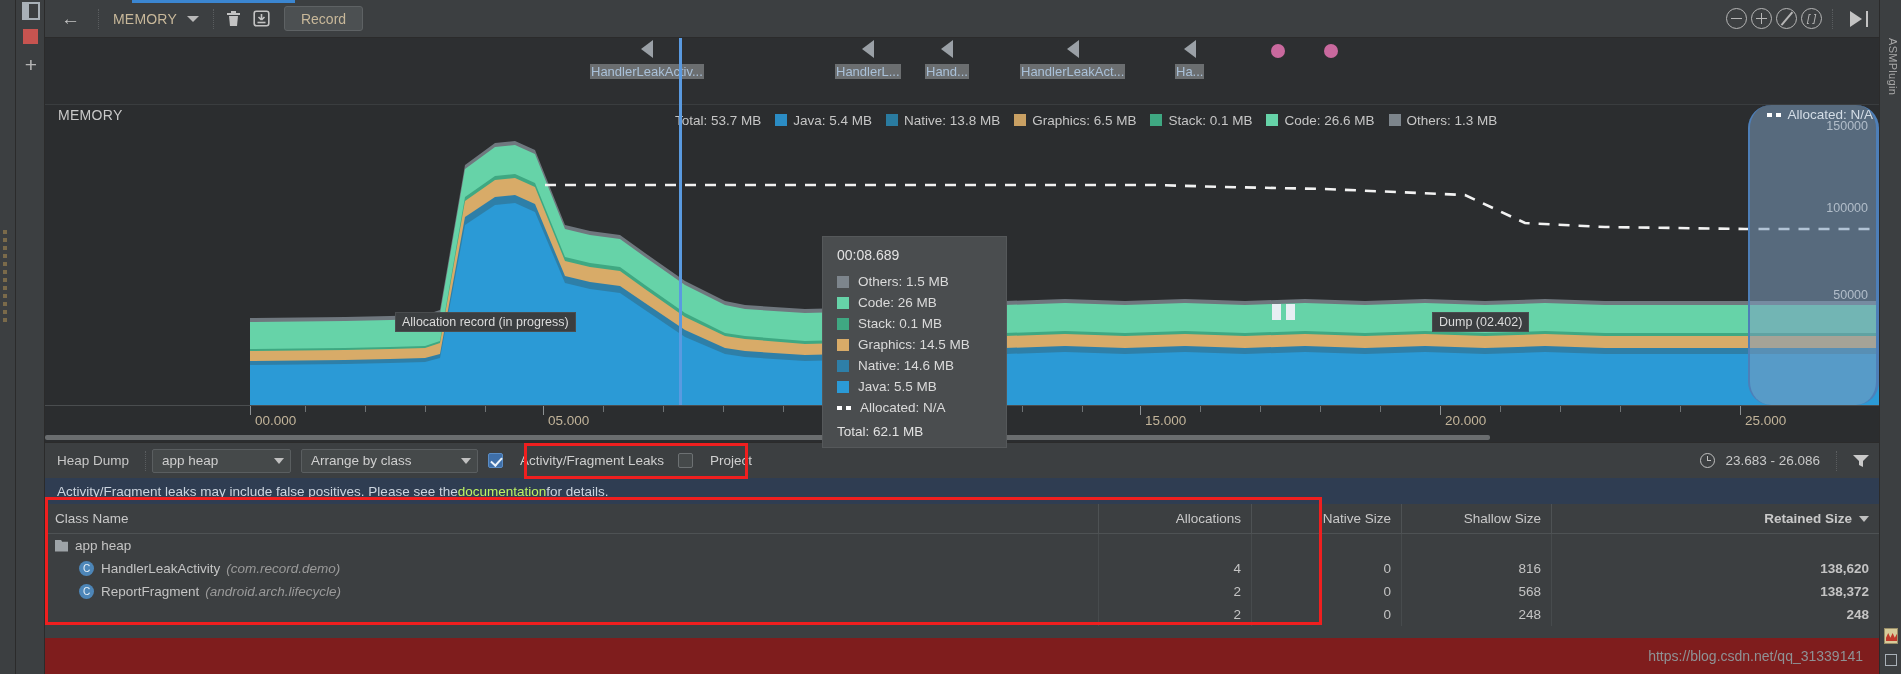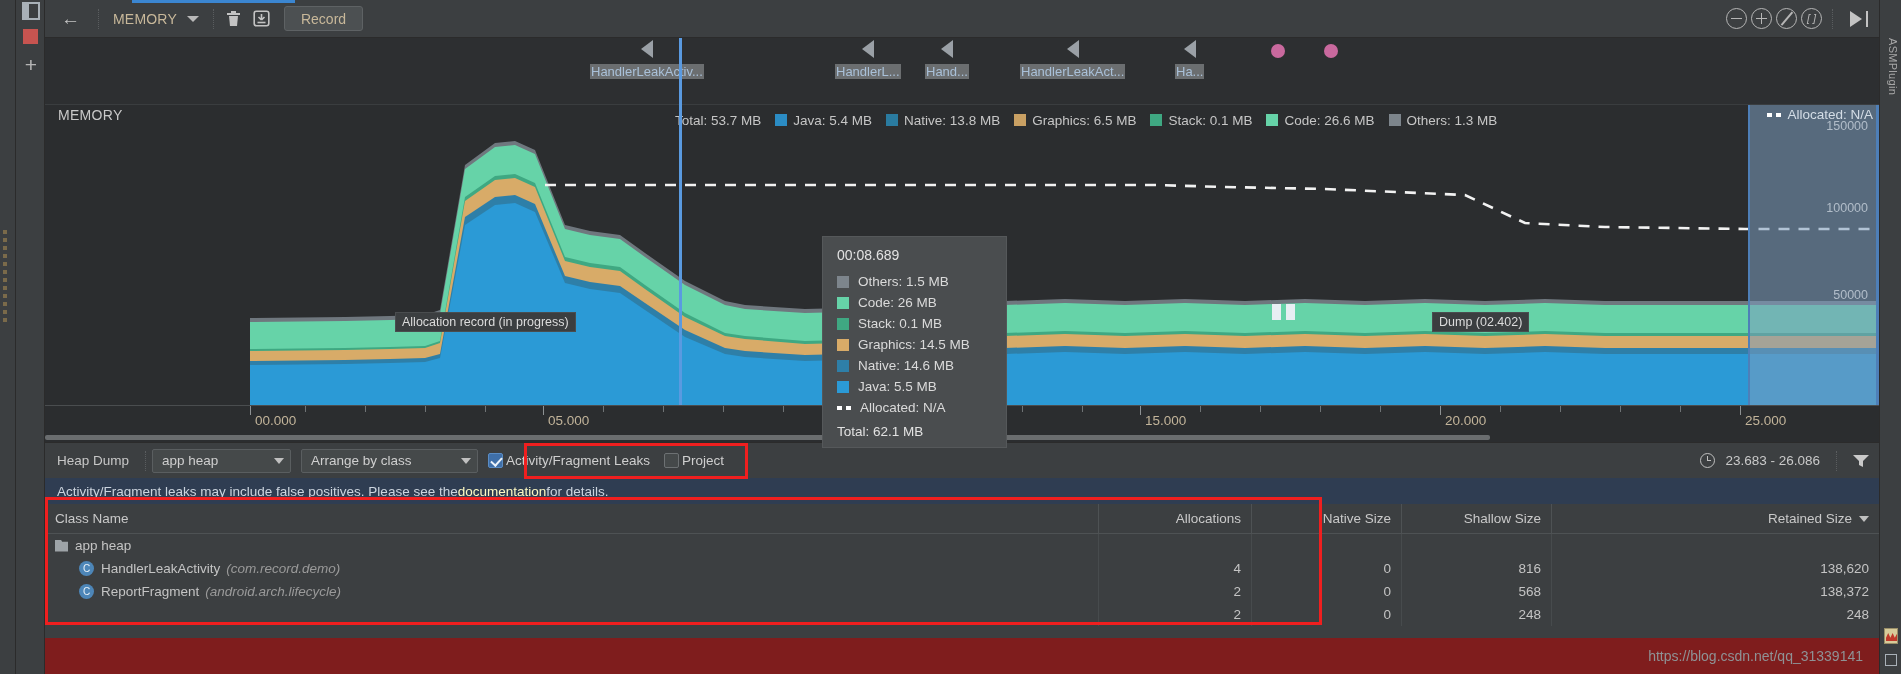--- a/index.html
+++ b/index.html
@@ -166,21 +166,21 @@
   .combo {
     height: 24px; background: #45494a; border: 1px solid #5a5e60; border-radius: 2px;
     display: flex; align-items: center; padding: 0 6px 0 9px; color: #cfcfcf; font-size: 13.5px;
     margin-right: 10px; position: relative;
   }
   .combo .cv { min-width: 112px; }
   .combo .ca {
     width:0;height:0;border-left:5px solid transparent;border-right:5px solid transparent;
     border-top:6px solid #c0c0c0; margin-left: auto;
   }
-  .cb-wrap { display:flex; align-items:flex-end; gap: 3px; margin-right: 14px; color:#cfcfcf; font-size:13.5px;}
+  .cb-wrap { display:flex; align-items:flex-end; gap: 17px; margin-right: 14px; color:#cfcfcf; font-size:13.5px;}
   .cb {
     width: 15px; height: 15px; border-radius:2px; border: 1px solid #6d7173; background: #45494a;
     position: relative;
   }
   .cb.on { background: #3f6fa8; border-color:#5a8cc4; }
   .cb.on::after {
     content:""; position:absolute; left:4px; top:1px; width:5px; height:9px;
     border: solid #eaf2fa; border-width: 0 2px 2px 0; transform: rotate(42deg);
   }
   .hb-right { margin-left:auto; display:flex; align-items:center; gap:10px; padding-right:10px; color:#c9c9c9; font-size:13.5px;}
@@ -191,37 +191,37 @@
 
   
   .redbox { position: absolute; border: 3px solid #f01f1f; pointer-events: none; }
 
   
   .banner {
     position: absolute; left: 45px; top: 478px; right: 22px; height: 26px;
     background: #2f3d52; color: #ccd4de; font-size: 13.5px;
     display:flex; align-items:center; padding-left: 12px;
   }
-  .banner a { color: #fef9c3; text-decoration: none; }
+  .banner a { color: #bef264; text-decoration: none; }
 
   
   .table { position: absolute; left: 45px; top: 504px; right: 22px; bottom: 36px; background: #3c3f41; }
   .thead { display: flex; height: 30px; align-items: stretch; border-bottom: 1px solid #4e5254;}
   .th { display:flex; align-items:center; color:#c9c9c9; font-size:13.5px; border-right:1px solid #4e5254;
         padding: 0 10px; }
   .th.num { justify-content: flex-end; }
   .trow { display:flex; height: 23px; align-items:stretch; }
   .td { display:flex; align-items:center; color:#c4c4c4; font-size:13.5px; padding: 0 10px;
         border-right:1px solid #474b4d; }
   .td.num { justify-content: flex-end; }
   .c-name { width: 1054px; }
   .c-alloc { width: 153px; }
   .c-native { width: 150px; }
   .c-shallow { width: 150px; }
-  .c-retained { flex: 1; border-right: none; }
+  .c-retained { flex: 1; border-right: none; font-weight: bold; }
   .indent1 { padding-left: 10px; }
   .indent2 { padding-left: 34px; }
   .heap-ico { width: 13px; height: 12px; background:#9ea4a8; margin-right: 7px;
               clip-path: polygon(0 0,45% 0,55% 18%,100% 18%,100% 100%,0 100%); }
   .class-ico { width: 15px; height: 15px; border-radius: 50%; background: #4d86b8; color:#e8f1f8;
                font-size: 10px; line-height: 15px; text-align:center; margin-right: 7px; font-style: normal;}
   .pkg { color:#9a9a9a; font-style: italic; margin-left: 6px; }
   .sort-caret { width:0;height:0;border-left:5px solid transparent;border-right:5px solid transparent;
                 border-top:6px solid #c0c0c0; margin-left:7px;}
 
@@ -362,21 +362,21 @@
         <path d="M205,300 L205,246 L300,245 L345,244 L380,243 L395,238 L420,96 L450,75 L470,73 L490,82 L520,156 L545,162 L575,166 L600,184 L640,212 L680,231 L700,234 L760,239 L800,238 L840,235 L900,233 L960,231 L1020,229 L1080,231 L1140,229 L1200,231 L1260,229 L1320,231 L1380,229 L1440,231 L1500,229 L1560,231 L1620,231 L1700,231 L1834,231 L1834,300 Z" fill="#d8ab68"></path>
 
         <path d="M205,300 L205,256 L300,255 L345,254 L380,253 L395,249 L420,112 L450,92 L470,90 L490,99 L520,171 L545,177 L575,181 L600,198 L640,225 L680,243 L700,246 L760,250 L800,249 L840,247 L900,245 L960,243 L1020,241 L1080,243 L1140,241 L1200,243 L1260,241 L1320,243 L1380,241 L1440,243 L1500,241 L1560,243 L1620,243 L1700,243 L1834,243 L1834,300 Z" fill="#2e7fa8"></path>
 
         <path d="M205,300 L205,260 L300,259 L345,258 L380,257 L395,253 L420,120 L450,100 L470,98 L490,107 L520,178 L545,184 L575,188 L600,205 L640,232 L680,249 L700,252 L760,256 L800,255 L840,253 L900,251 L960,249 L1020,247 L1080,249 L1140,247 L1200,249 L1260,247 L1320,249 L1380,247 L1440,249 L1500,247 L1560,249 L1620,249 L1700,249 L1834,249 L1834,300 Z" fill="#2b9ad6"></path>
 
         <path d="M500,80 L1110,80 L1180,82 L1280,84 L1420,90 L1480,118 L1560,122 L1700,124 L1834,124" fill="none" stroke="#f2f2f2" stroke-width="2.6" stroke-dasharray="11 9"></path>
       </svg>
     </div>
 
-    <div class="sel-region" style="left:1703px; right:0;">
+    <div class="sel-region" style="left:1703px; right:0;border-radius:23px;">
       <div class="sel-ytick" style="top:14px">150000</div>
       <div class="sel-ytick" style="top:96px">100000</div>
       <div class="sel-ytick" style="top:183px">50000</div>
     </div>
 
     <div class="legend-row">
       <span class="lg">
         <span>Total: 53.7 MB</span>
       </span>
       <span class="lg">

